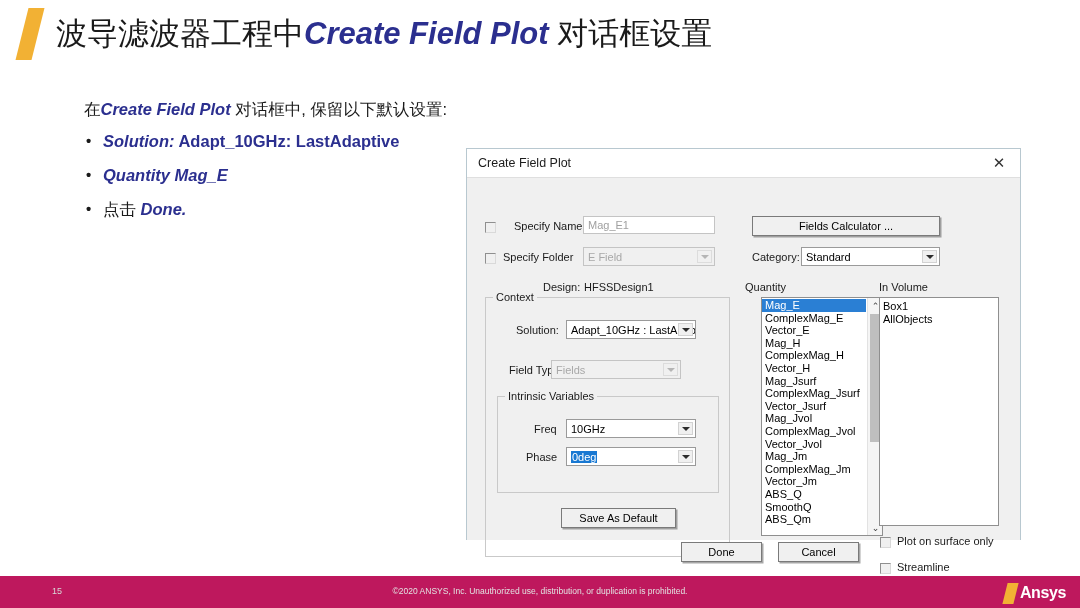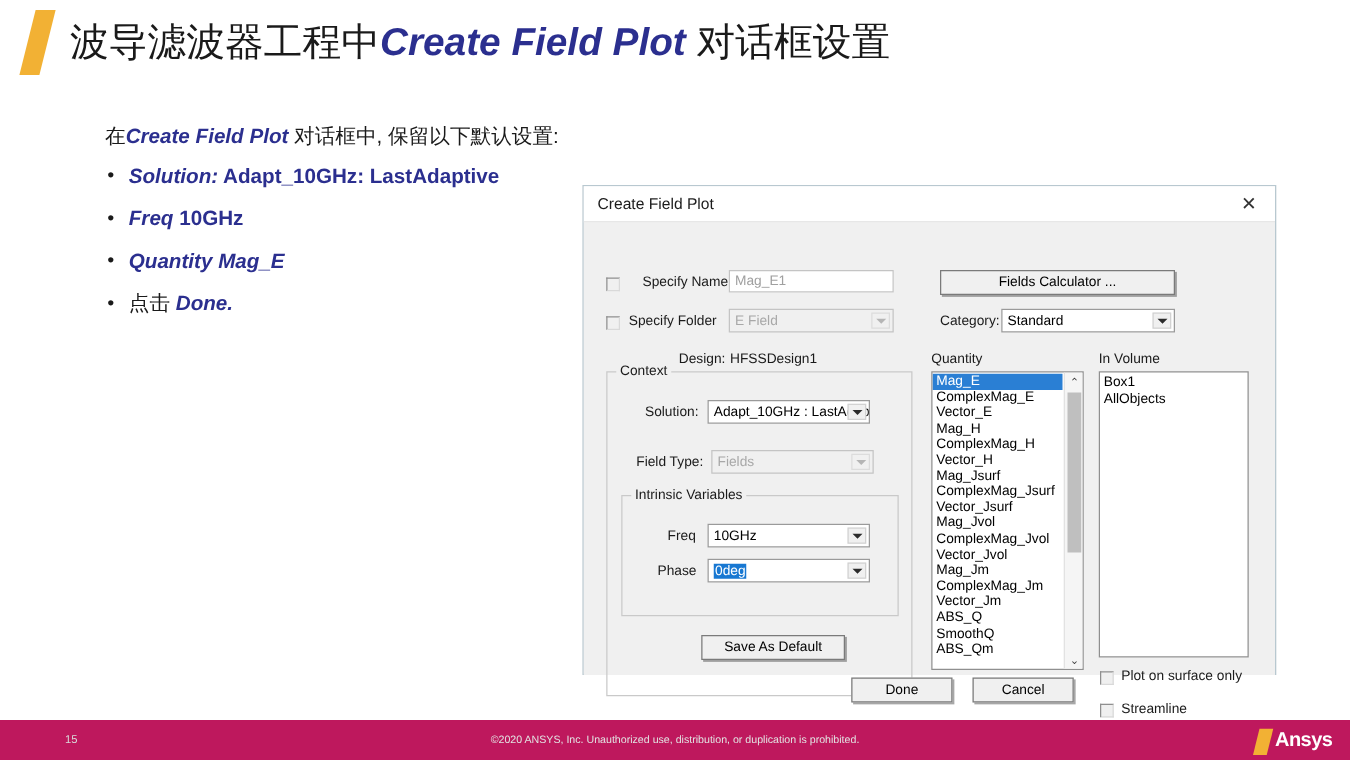--- a/index.html
+++ b/index.html
@@ -294,21 +294,20 @@
 
 <div id="slide-title-row">
   <div id="title-accent"></div>
   <div id="title-text"><span>波导滤波器工程中</span><span class="em">Create Field Plot</span><span> 对话框设置</span></div>
 </div>
 
 <div id="body-copy">
   <p id="lead-para"><span>在</span><span class="em">Create Field Plot</span><span> 对话框中, 保留以下默认设置:</span></p>
   <ul id="bullet-list">
     <li><span class="it">Solution</span><span class="sep">:</span><span class="ro"> Adapt_10GHz: LastAdaptive</span></li>
-    <li><span class="it">Freq</span><span class="ro"> 10GHz</span></li>
     <li><span class="it">Quantity Mag_E</span></li>
     <li><span class="cjk">点击 </span><span class="it">Done.</span></li>
   </ul>
 </div>
 
 <div id="dialog">
 
   <div id="dialog-titlebar">
     <div id="dialog-title">Create Field Plot</div>
     <div id="dialog-close">✕</div>
@@ -353,21 +352,21 @@
 
     <div class="lbl" style="left:49px; top:146px;">Solution:</div>
     <div class="combo" style="left:99px; top:142px; width:130px; height:19px;">
       <span class="cval">Adapt_10GHz : LastAdap</span>
       <span class="arrow">
           <span class="tri"></span>
         </span>
     </div>
 
     <div class="lbl" style="left:42px; top:186px;">Field Type:</div>
-    <div class="combo disabled" style="left:102px; top:182px; width:130px; height:19px;">
+    <div class="combo disabled" style="left:84px; top:182px; width:130px; height:19px;">
       <span class="cval">Fields</span>
       <span class="arrow">
           <span class="tri"></span>
         </span>
     </div>
 
     <div class="groupbox" style="left:30px; top:218px; width:222px; height:97px;">
       <span class="grouptitle">Intrinsic Variables</span>
     </div>
 
@@ -384,21 +383,21 @@
       <span class="cval"><span class="hl">0deg</span></span>
       <span class="arrow">
           <span class="tri"></span>
         </span>
     </div>
 
     <div class="btn" style="left:94px; top:330px; width:115px; height:20px;">
         <span>Save As Default</span>
       </div>
 
-    <div class="listbox" style="left:278px; top:119px; width:122px; height:239px;">
+    <div class="listbox" style="left:294px; top:119px; width:122px; height:239px;">
       <div id="quantity-items" style="position:absolute;left:0;top:1px;right:16px;">
           <div class="listitem sel">Mag_E</div>
           <div class="listitem">ComplexMag_E</div>
           <div class="listitem">Vector_E</div>
           <div class="listitem">Mag_H</div>
           <div class="listitem">ComplexMag_H</div>
           <div class="listitem">Vector_H</div>
           <div class="listitem">Mag_Jsurf</div>
           <div class="listitem">ComplexMag_Jsurf</div>
           <div class="listitem">Vector_Jsurf</div>

